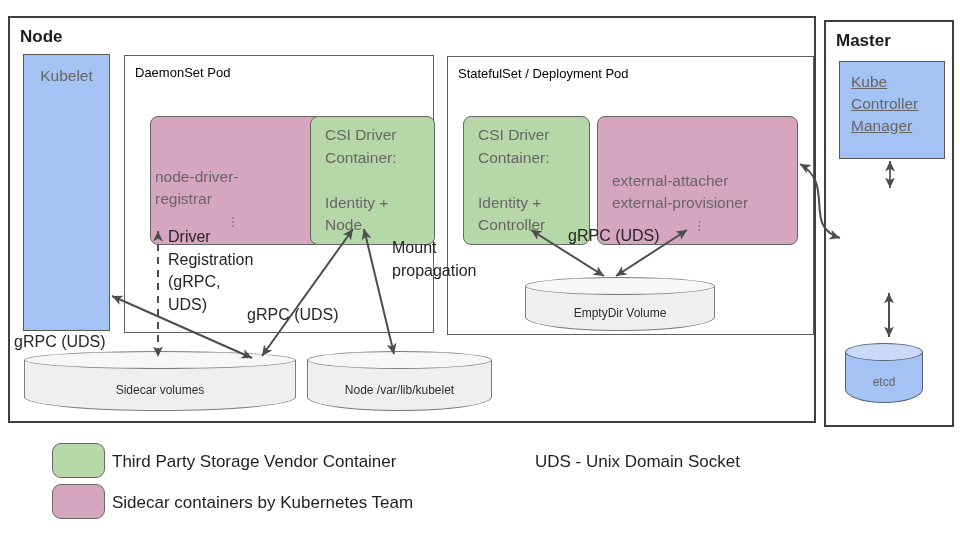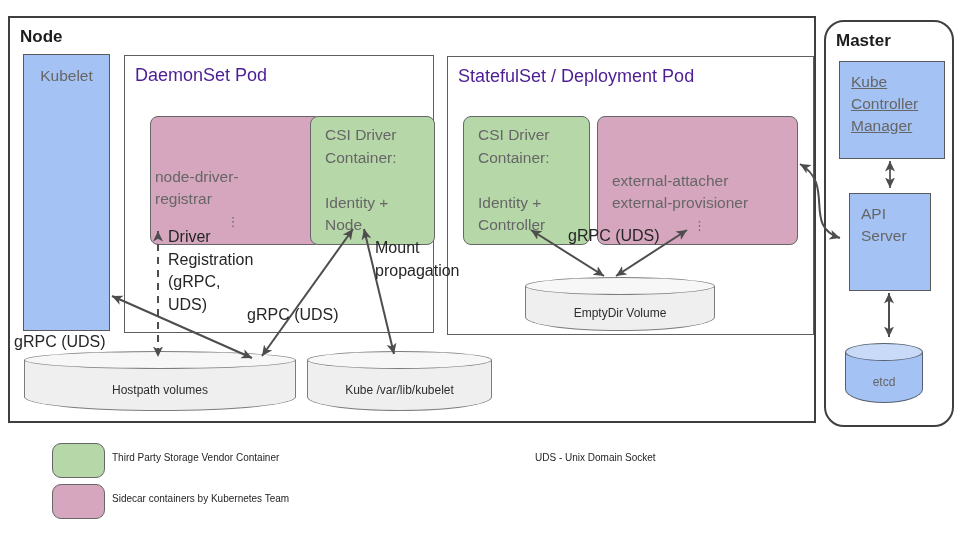--- a/index.html
+++ b/index.html
@@ -9,21 +9,21 @@
   }
   *{box-sizing:border-box; margin:0; padding:0;}
   html,body{background:#ffffff;}
   body{font-family:"Liberation Sans","DejaVu Sans",sans-serif; color:var(--text-dark);}
   .canvas{position:relative; width:960px; height:540px; background:#fff; overflow:hidden;}
 
   .panel{position:absolute; border:2px solid var(--panel-border); background:#fff;}
   .panel-title{position:absolute; left:10px; top:9px; font-size:17px; font-weight:bold; color:#1c1c1c;}
 
   .pod{position:absolute; border:1.6px solid #5f5f5f; background:#fff;}
-  .pod-title{position:absolute; left:10px; top:9px; font-size:18px; color:#4c1d95;}
+  .pod-title{position:absolute; left:10px; top:9px; font-size:13px; color:#000000;}
 
   .bluebox{position:absolute; background:var(--blue); border:1.6px solid #5a5a5a;
            color:var(--text-gray); font-size:15.5px; line-height:22px; white-space:pre-line;}
   .roundbox{position:absolute; border:1.6px solid var(--border); border-radius:8px;
             color:var(--text-gray); font-size:15.5px; line-height:22.5px; white-space:pre-line;}
   .roundbox.green{background:var(--green);}
   .roundbox.pink{background:var(--pink);}
   .ellipsis{display:block; text-align:center; white-space:normal; font-size:13px; letter-spacing:0; color:#6b6b6b;}
 
   .cylinder{position:absolute;}
@@ -39,21 +39,21 @@
   .cylinder.blue .cyl-body{background:var(--blue); border-color:#56606e;}
   .cylinder.blue .cyl-label{color:var(--text-gray);}
 
   .edge-label{position:absolute; font-size:16px; color:#262626; white-space:pre-line; line-height:22.5px; z-index:5;}
 
   #arrows{position:absolute; left:0; top:0; z-index:4; pointer-events:none;}
 
   .legend-swatch{position:absolute; width:53px; height:35px; border:1.6px solid var(--border); border-radius:9px;}
   .legend-swatch.green{background:var(--green);}
   .legend-swatch.pink{background:var(--pink);}
-  .legend-label{position:absolute; font-size:10px; color:#1f1f1f;}
+  .legend-label{position:absolute; font-size:17px; color:#1f1f1f;}
 </style>
 </head>
 <body>
 
 <div class="canvas">
 
   <section class="panel" style="left:8px; top:16px; width:808px; height:407px;">
     <div class="panel-title">Node</div>
 
     <div class="bluebox" style="left:13px; top:36px; width:87px; height:277px; text-align:center; padding-top:10px;">Kubelet</div>
@@ -87,36 +87,34 @@
       <div class="cylinder" style="left:77px; top:220px; width:190px; height:54px;">
         <div class="cyl-top"></div>
         <div class="cyl-body"></div>
         <div class="cyl-label">EmptyDir Volume</div>
       </div>
     </div>
 
     <div class="cylinder" style="left:14px; top:333px; width:272px; height:60px;">
       <div class="cyl-top"></div>
       <div class="cyl-body"></div>
-      <div class="cyl-label">Hostpath volumes</div>
+      <div class="cyl-label">Sidecar volumes</div>
     </div>
     <div class="cylinder" style="left:297px; top:333px; width:185px; height:60px;">
       <div class="cyl-top"></div>
       <div class="cyl-body"></div>
-      <div class="cyl-label">Kube /var/lib/kubelet</div>
+      <div class="cyl-label">Node /var/lib/kubelet</div>
     </div>
   </section>
 
-  <section class="panel" style="left:824px; top:20px; width:130px; height:407px;border-radius:20px;">
+  <section class="panel" style="left:824px; top:20px; width:130px; height:407px;">
     <div class="panel-title">Master</div>
     <div class="bluebox" style="left:13px; top:39px; width:106px; height:98px; padding:9px 6px 0 11px;text-decoration:underline;">Kube
 Controller
 Manager</div>
-    <div class="bluebox" style="left:23px; top:171px; width:82px; height:98px; padding:9px 6px 0 11px;">API
-Server</div>
     <div class="cylinder blue" style="left:19px; top:321px; width:78px; height:60px;">
       <div class="cyl-top"></div>
       <div class="cyl-body"></div>
       <div class="cyl-label">etcd</div>
     </div>
   </section>
 
   <svg id="arrows" width="960" height="540" viewBox="0 0 960 540">
     <defs>
       <marker id="ah" markerUnits="userSpaceOnUse" markerWidth="14" markerHeight="12" refX="10.5" refY="5" orient="auto">
@@ -138,21 +136,21 @@
       <path d="M889 293 L889 337" marker-start="url(#ahs)" marker-end="url(#ah)"></path>
     </g>
   </svg>
 
   <div class="edge-label" style="left:14px; top:331px;">gRPC (UDS)</div>
   <div class="edge-label" style="left:168px; top:226px; width:110px;">Driver
 Registration
 (gRPC,
 UDS)</div>
   <div class="edge-label" style="left:247px; top:304px;">gRPC (UDS)</div>
-  <div class="edge-label" style="left:375px; top:237px; width:120px;">Mount
+  <div class="edge-label" style="left:392px; top:237px; width:120px;">Mount
 propagation</div>
   <div class="edge-label" style="left:568px; top:225px;">gRPC (UDS)</div>
 
   <div class="legend-swatch green" style="left:52px; top:443px;"></div>
   <div class="legend-label" style="left:112px; top:452px;">Third Party Storage Vendor Container</div>
   <div class="legend-swatch pink" style="left:52px; top:484px;"></div>
   <div class="legend-label" style="left:112px; top:493px;">Sidecar containers by Kubernetes Team</div>
   <div class="legend-label" style="left:535px; top:452px;">UDS - Unix Domain Socket</div>
 
 </div>

